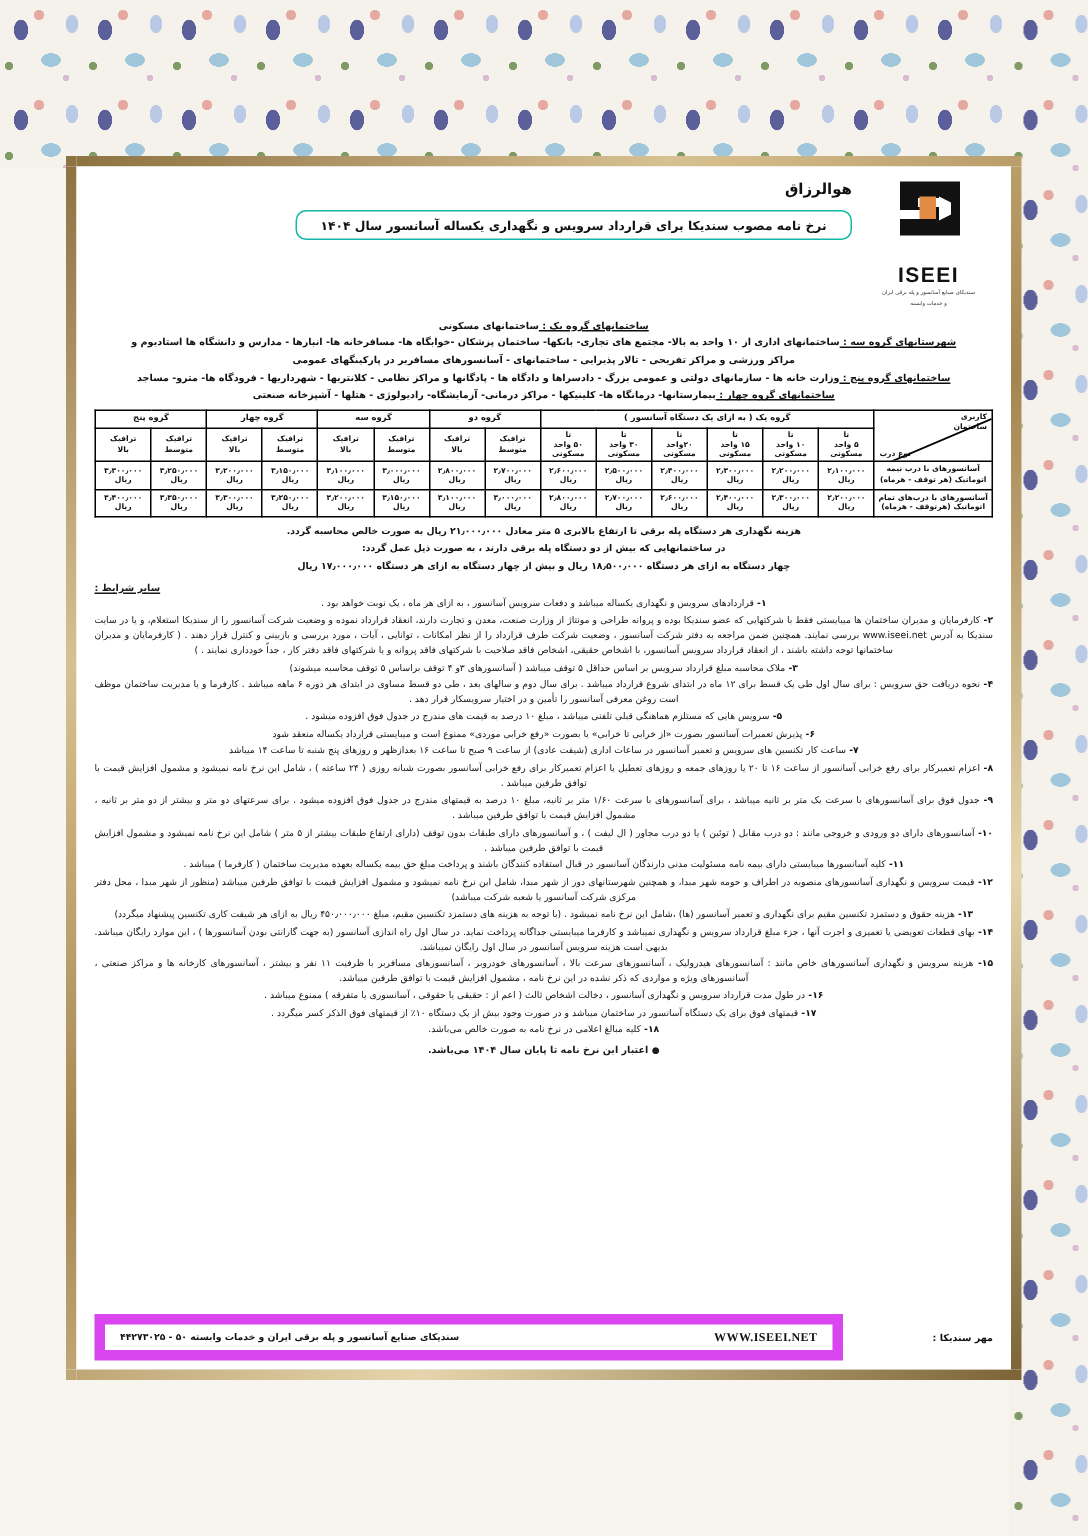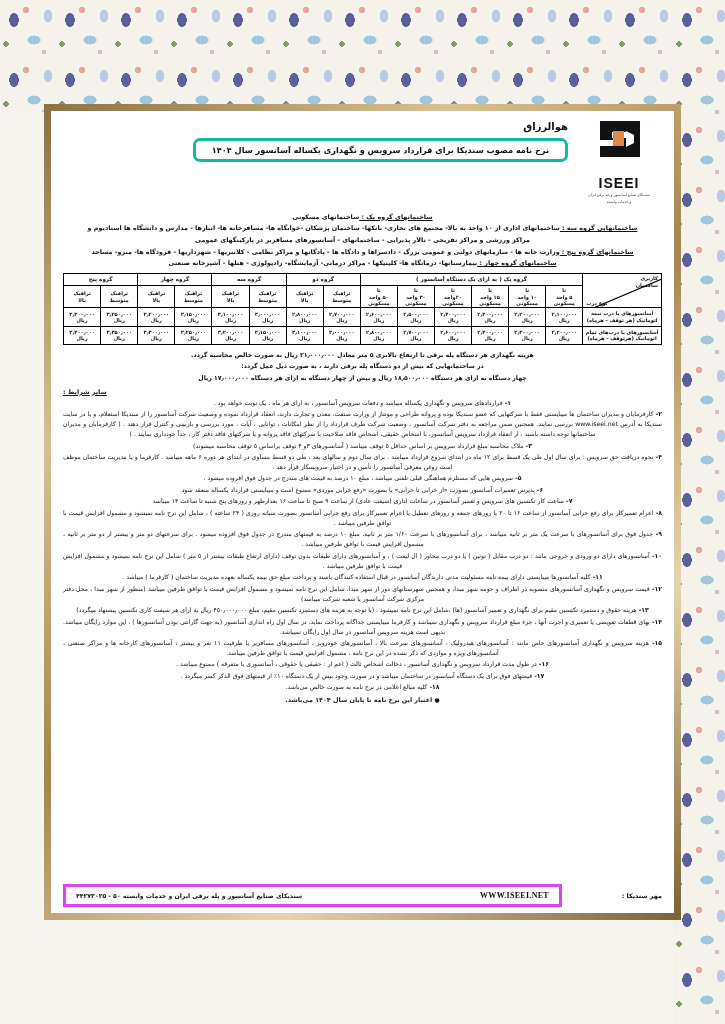--- a/index.html
+++ b/index.html
@@ -63,21 +63,21 @@
   .logo-text{
     font-family:"Liberation Sans",sans-serif;
     font-weight:bold;font-size:14px;letter-spacing:1px;color:#111;
     margin-top:16px;
   }
   .logo-sub{font-size:3.6px;line-height:1.5;color:#333;margin-top:2px;}
   .hdr-mid{flex:1;padding-top:4px;}
   .basmala{font-size:10px;font-weight:bold;color:#111;margin-bottom:6px;}
   .title-box{
     display:inline-block;
-    border:3px solid #14b8a6;border-radius:7px;
+    border:1px solid #14b8a6;border-radius:7px;
     padding:4px 16px;font-size:8.2px;font-weight:bold;color:#111;
     white-space:nowrap;
   }
 
   
   .groups{margin-top:7px;}
   .grp{
     font-size:6.4px;line-height:1.42;text-align:center;
     margin:0 0 2.5px 0;font-weight:bold;color:#101010;
   }
@@ -135,21 +135,21 @@
 
   
   .footer{
     position:absolute;right:12px;left:12px;bottom:6px;
     display:flex;align-items:center;gap:8px;
   }
   .stamp{
     flex:0 0 92px;font-size:6.4px;font-weight:bold;color:#111;
   }
   .foot-box{
-    flex:1;border:3px solid #d946ef;
+    flex:1;border:7px solid #d946ef;
     display:flex;align-items:center;justify-content:space-between;
     padding:4px 10px;
   }
   .foot-site{
     font-family:"Liberation Serif",serif;
     font-weight:bold;font-size:8px;letter-spacing:0.3px;color:#111;
   }
   .foot-name{font-size:6.2px;font-weight:bold;color:#111;}
 </style>
 </head>
@@ -181,21 +181,21 @@
       </div>
 
       <div class="hdr-mid">
         <div class="basmala">هوالرزاق</div>
         <div class="title-box">نرخ نامه مصوب سندیکا برای قرارداد سرویس و نگهداری یکساله آسانسور سال ۱۴۰۴</div>
       </div>
     </div>
 
     <div class="groups">
         <p class="grp"><span class="lbl">ساختمانهای گروه یک : </span><span>ساختمانهای مسکونی</span></p>
-        <p class="grp"><span class="lbl">ساختمانهایی گروه سه : </span><span>ساختمانهای اداری از ۱۰ واحد به بالا- مجتمع های تجاری- بانکها- ساختمان پزشکان -خوابگاه ها- مسافرخانه ها- انبارها - مدارس و دانشگاه ها استادیوم و</span></p>
+        <p class="grp"><span class="lbl">شهرستانهای گروه سه : </span><span>ساختمانهای اداری از ۱۰ واحد به بالا- مجتمع های تجاری- بانکها- ساختمان پزشکان -خوابگاه ها- مسافرخانه ها- انبارها - مدارس و دانشگاه ها استادیوم و</span></p>
         <p class="grp"><span>مراکز ورزشی و مراکز تفریحی - تالار پذیرایی - ساختمانهای - آسانسورهای مسافربر در پارکینگهای عمومی</span></p>
         <p class="grp"><span class="lbl">ساختمانهای گروه پنج : </span><span>وزارت خانه ها - سازمانهای دولتی و عمومی بزرگ - دادسراها و دادگاه ها - پادگانها و مراکز نظامی - کلانتریها - شهرداریها - فرودگاه ها- مترو- مساجد</span></p>
         <p class="grp"><span class="lbl">ساختمانهای گروه چهار : </span><span>بیمارستانها- درمانگاه ها- کلینیکها - مراکز درمانی- آزمایشگاه- رادیولوژی - هتلها - آشپزخانه صنعتی</span></p>
       </div>
 
     <table class="rate">
       <thead>
         <tr>
             <th class="corner" rowspan="2" style="width: 13%;">
               <span class="ct">کاربری<br>ساختمان</span>

